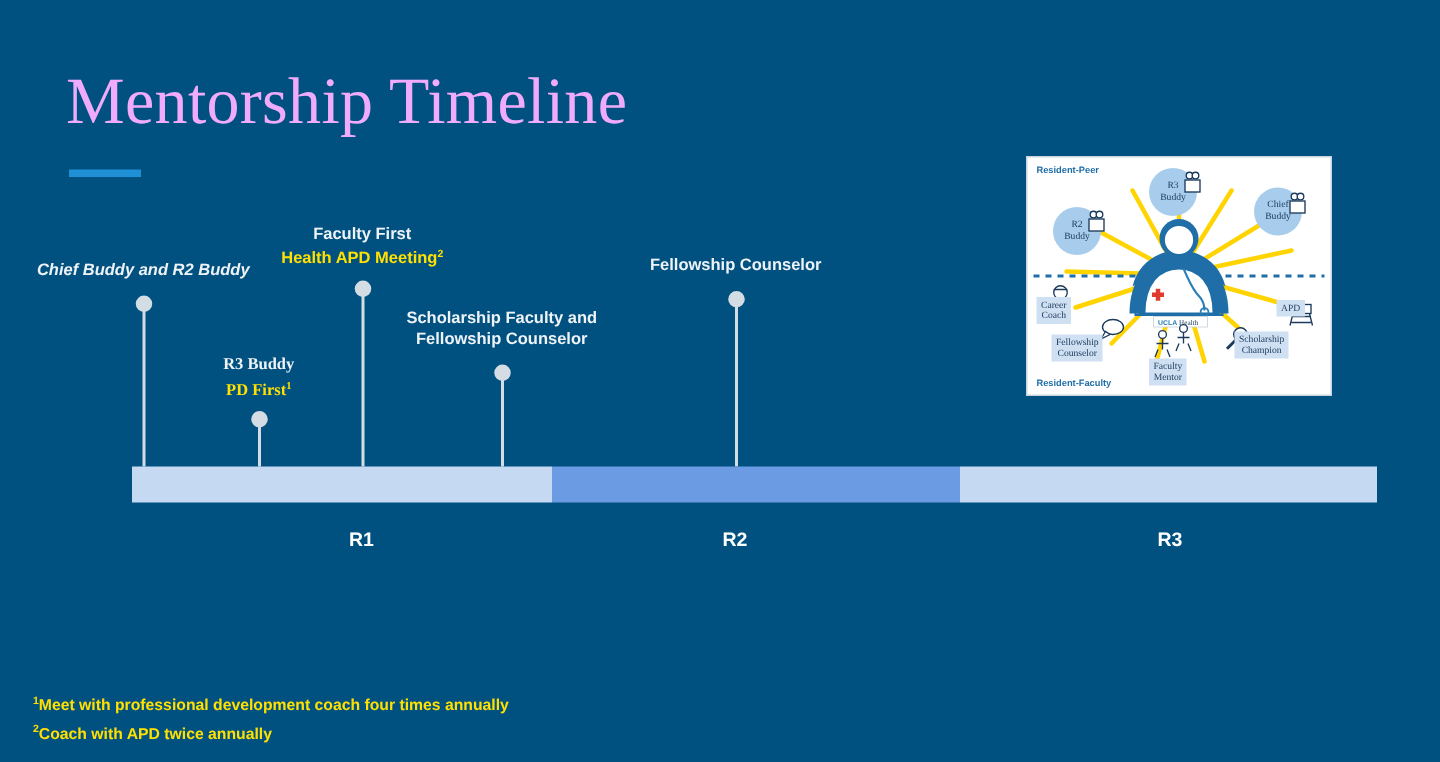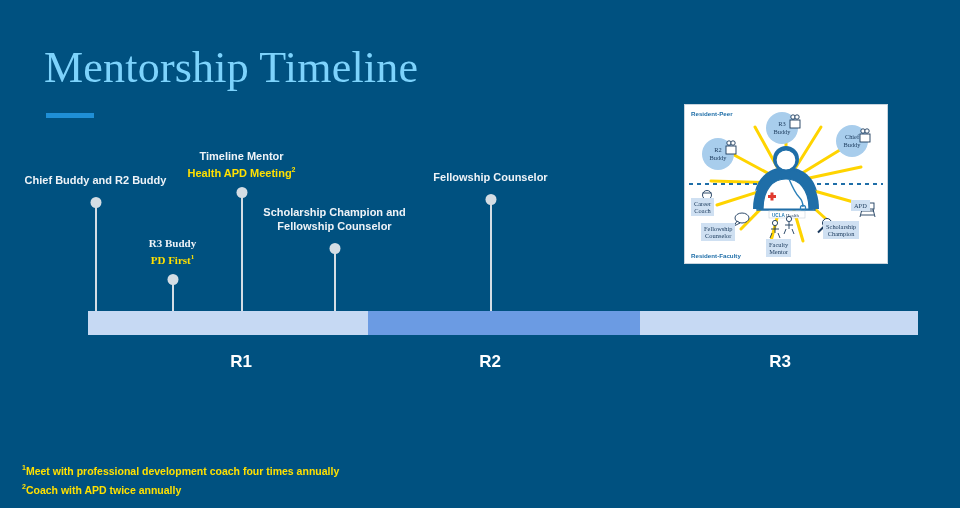--- a/index.html
+++ b/index.html
@@ -8,38 +8,38 @@
     background:#005180;
     font-family:"Liberation Sans", sans-serif;
     position:relative;
   }
   .slide { position:absolute; inset:0; }
 
   
   .title {
     position:absolute; left:44px; top:40px;
     font-family:"Liberation Serif", serif;
-    font-size:44px; line-height:56px; color:#7dd3fc;
+    font-size:44px; line-height:56px; color:#f0abfc;
     letter-spacing:0.2px; white-space:nowrap;
   }
   .title-rule {
     position:absolute; left:46px; top:113px;
     width:48px; height:5px; background:#1f8fd6;
   }
 
   
   .bar { position:absolute; left:88px; top:311px; width:830px; height:24px; display:flex; }
   .seg { height:100%; }
   .seg-r1 { width:280px; }
   .seg-r2 { width:272px; }
   .seg-r3 { width:278px; }
 
   .phase-label {
     position:absolute; top:352px;
-    font-size:17px; font-weight:bold; color:#ffffff;
+    font-size:13px; font-weight:bold; color:#ffffff;
     transform:translateX(-50%); white-space:nowrap;
   }
 
   
   .marker { position:absolute; }
   .stem {
     position:absolute; width:2px; background:#d4dde4;
     left:50%; transform:translateX(-50%);
   }
   .dot {
@@ -86,48 +86,48 @@
 <body>
 
 <div class="slide">
 
   <div class="title">Mentorship Timeline</div>
   <div class="title-rule"></div>
 
   <div class="marker" style="left:95px; top:197px; width:1px; height:114px;">
     <div class="stem" style="top:5px; height:109px;"></div>
     <div class="dot"></div>
-    <div class="mlabel" style="top:-24px;">
+    <div class="mlabel" style="top:-24px;font-style:italic;">
       <span>Chief Buddy and R2 Buddy</span>
     </div>
   </div>
 
   <div class="marker" style="left:172px; top:274px; width:1px; height:37px;font-family:Liberation Serif, serif;">
     <div class="stem" style="top:5px; height:32px;"></div>
     <div class="dot"></div>
     <div class="mlabel" style="top:-38px;">
       <span>R3 Buddy</span>
       <span class="hl"><span>PD First</span><sup>1</sup></span>
     </div>
   </div>
 
   <div class="marker" style="left:241px; top:187px; width:1px; height:124px;">
     <div class="stem" style="top:5px; height:119px;"></div>
     <div class="dot"></div>
     <div class="mlabel" style="top:-38px;">
-      <span>Timeline Mentor</span>
+      <span>Faculty First</span>
       <span class="hl"><span>Health APD Meeting</span><sup>2</sup></span>
     </div>
   </div>
 
   <div class="marker" style="left:334px; top:243px; width:1px; height:68px;">
     <div class="stem" style="top:5px; height:63px;"></div>
     <div class="dot"></div>
     <div class="mlabel" style="top:-38px;">
-      <span>Scholarship Champion and</span><br>
+      <span>Scholarship Faculty and</span><br>
       <span>Fellowship Counselor</span>
     </div>
   </div>
 
   <div class="marker" style="left:490px; top:194px; width:1px; height:117px;">
     <div class="stem" style="top:5px; height:112px;"></div>
     <div class="dot"></div>
     <div class="mlabel" style="top:-24px;">
       <span>Fellowship Counselor</span>
     </div>

